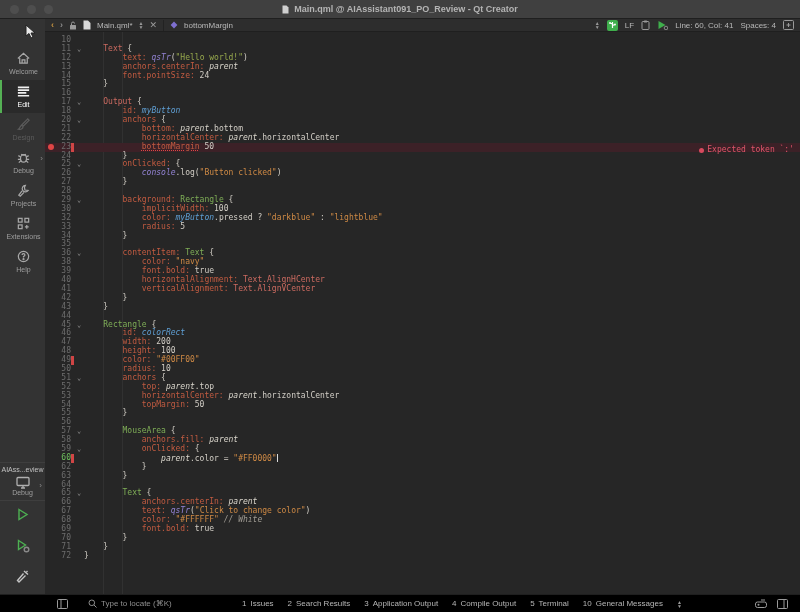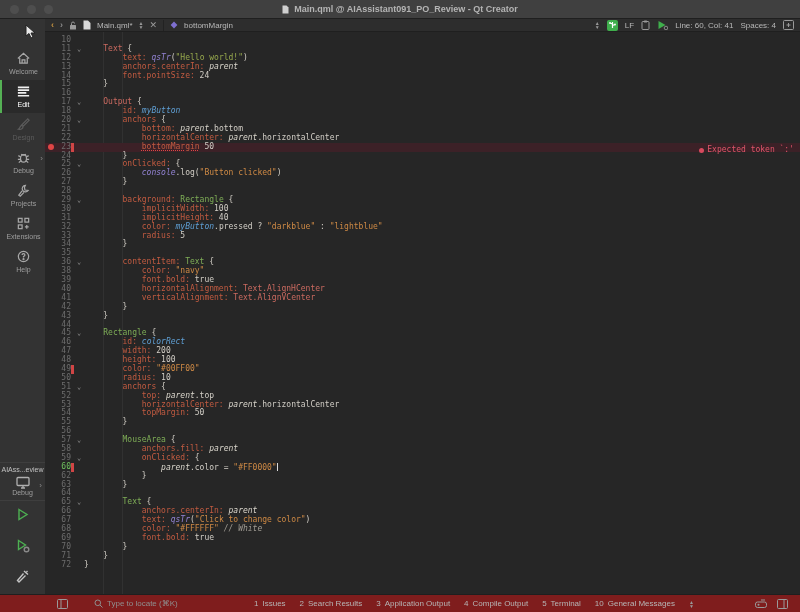--- a/index.html
+++ b/index.html
@@ -80,22 +80,22 @@
   .tok-w { color:#dad6cc; font-style:italic; }
   .tok-n { color:#d2cec6; }
   .tok-c { color:#a09c94; font-style:italic; }
   .tok-q { color:#c25b41; text-decoration:underline dotted #e04545; text-underline-offset:1px; }
   .caret { display:inline-block; width:1px; height:8px; background:#dcdcdc; vertical-align:middle; }
   .ann { position:absolute; right:6px; top:0; height:16px; display:flex; align-items:center; gap:3px; }
   .anndot { width:5px; height:5px; border-radius:50%; background:#d84a5e; }
   .anntext { color:#e0556a; font-size:8px; }
 
   
-  .statusbar { height:18px; flex:0 0 18px; background:#7f1d1d; border-top:1px solid #1f1f1f;
-    display:flex; align-items:center; font-size:8px; color:#b6b6b6; padding-left:57px; gap:26px; }
+  .statusbar { height:18px; flex:0 0 18px; background:#000000; border-top:1px solid #1f1f1f;
+    display:flex; align-items:center; font-size:8px; color:#b6b6b6; padding-left:57px; gap:20px; }
   .locate { display:flex; align-items:center; gap:4px; color:#8f8f8f; width:120px; }
   .panes { display:flex; align-items:center; gap:14px; margin-left:14px; }
   .pane { display:flex; gap:4px; align-items:center; color:#b6b6b6; }
   .sb-right { margin-left:auto; display:flex; align-items:center; gap:10px; padding-right:12px; }
 
   .cursor-pointer { position:absolute; left:24px; top:24px; z-index:10; }
 </style>
 </head>
 <body>
 
@@ -395,27 +395,20 @@
               <span class="bar"></span>
               <span class="fold">⌄</span>
               <span class="code"><span class="tok-p">        background:</span><span class="tok-n"> </span><span class="tok-g">Rectangle</span><span class="tok-n"> {</span></span>
             </div>
             <div class="row">
               <span class="mk"></span>
               <span class="num">30</span>
               <span class="bar"></span>
               <span class="fold"></span>
               <span class="code"><span class="tok-p">            implicitWidth:</span><span class="tok-n"> 100</span></span>
-            </div>
-            <div class="row">
-              <span class="mk"></span>
-              <span class="num">31</span>
-              <span class="bar"></span>
-              <span class="fold"></span>
-              <span class="code"><span class="tok-p">            implicitHeight:</span><span class="tok-n"> 40</span></span>
             </div>
             <div class="row">
               <span class="mk"></span>
               <span class="num">32</span>
               <span class="bar"></span>
               <span class="fold"></span>
               <span class="code"><span class="tok-p">            color:</span><span class="tok-n"> </span><span class="tok-i">myButton</span><span class="tok-n">.pressed ? </span><span class="tok-o">"darkblue"</span><span class="tok-n"> : </span><span class="tok-o">"lightblue"</span></span>
             </div>
             <div class="row">
               <span class="mk"></span>

